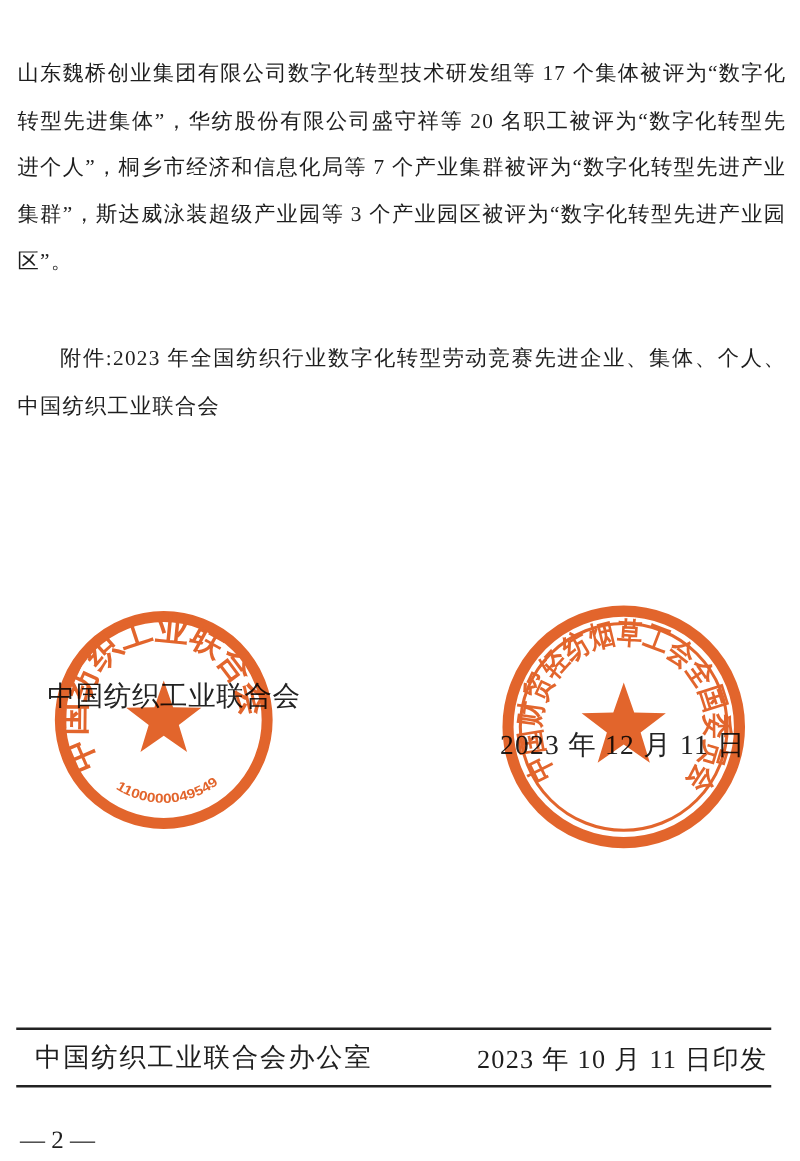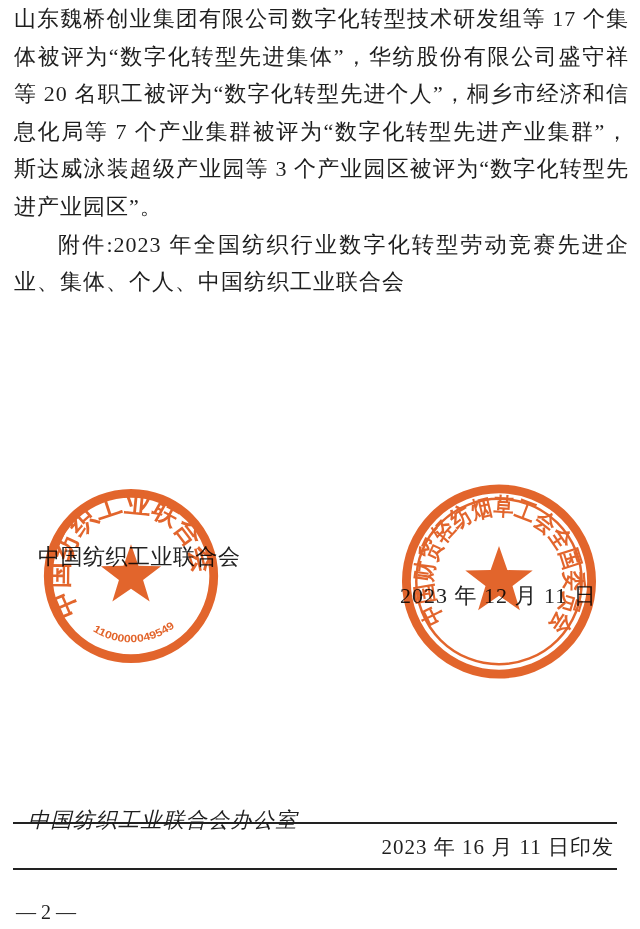--- a/index.html
+++ b/index.html
@@ -15,26 +15,27 @@
     color: #1e1e1e;
   }
   
   .doc-body {
     position: absolute;
     left: 14px;
     top: 0px;
     width: 615px;
   }
   .doc-body p {
-    font-size: 22px;
+    font-size: 17px;
     line-height: 37.6px;
     letter-spacing: 1px;
     text-align: justify;
     text-justify: inter-character;
     color: #1e1e1e;
+    margin-top: 40px;
   }
   .doc-body p.indent { text-indent: 2em; }
   
   .sig-name {
     position: absolute;
     font-size: 22px;
     letter-spacing: 0.5px;
     white-space: nowrap;
     color: #222;
     z-index: 1;
@@ -56,26 +57,25 @@
     left: 13px;
     width: 604px;
     height: 2px;
     background: #222;
   }
   .rule-top    { top: 822px; }
   .rule-bottom { top: 868px; }
   .footer-issuer {
     position: absolute;
     left: 28px;
-    top: 806px;
+    top: 832px;
     font-size: 21px;
     letter-spacing: 1.5px;
     white-space: nowrap;
     color: #1e1e1e;
-    font-style: italic;
   }
   .footer-date {
     position: absolute;
     right: 26px;
     top: 833px;
     font-size: 21px;
     letter-spacing: 1px;
     white-space: nowrap;
     color: #1e1e1e;
   }
@@ -121,17 +121,17 @@
     <circle cx="100" cy="100" r="84" fill="none" stroke="#e0591c" stroke-width="2.5"></circle>
     <polygon fill="#e0591c" points="100,64 108.5,88.4 134.2,88.9 113.7,104.5 121.2,129.1 100,114.4 78.8,129.1 86.3,104.5 65.8,88.9 91.5,88.4"></polygon>
     <path id="rightArc" d="M 44.3,139 A 68,68 0 1 1 139,155.7" fill="none"></path>
     <text class="seal-ring-text" font-size="24" fill="#e0591c">
       <textPath href="#rightArc" startOffset="0" textLength="305" lengthAdjust="spacingAndGlyphs">中国财贸轻纺烟草工会全国委员会</textPath>
     </text>
   </svg>
 
   <div class="footer-rule rule-top"></div>
   <div class="footer-issuer">中国纺织工业联合会办公室</div>
-  <div class="footer-date">2023 年 16 月 11 日印发</div>
+  <div class="footer-date">2023 年 10 月 11 日印发</div>
   <div class="footer-rule rule-bottom"></div>
   <div class="page-number">— 2 —</div>
 
 </div>
 
 </body></html>

